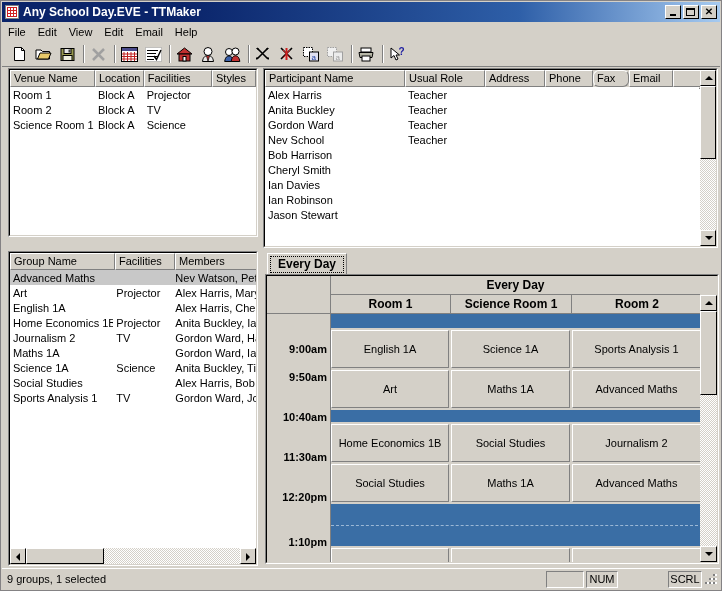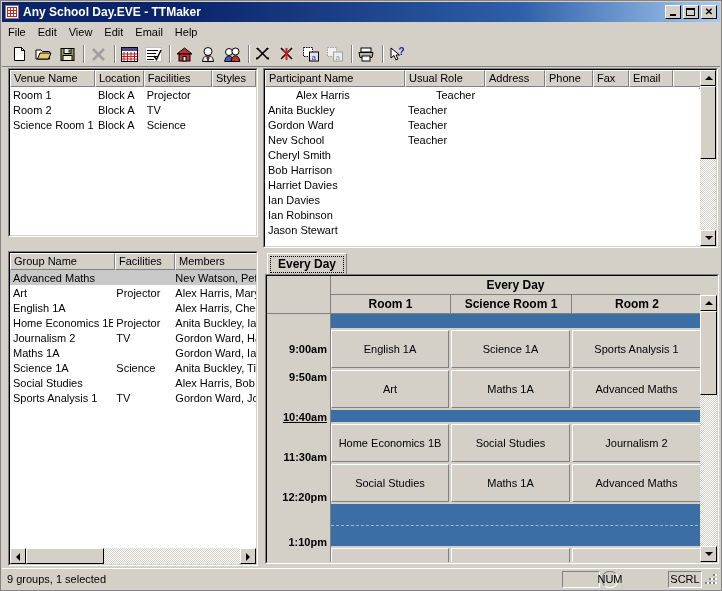--- a/index.html
+++ b/index.html
@@ -452,51 +452,47 @@
     </div>
   </div>
 
   <div class="panel" style="left:262px;top:67px;width:455px;height:180px;">
     <div class="panel-in">
       <div class="hdr" style="width:436px;">
         <div class="hcell" style="width:140px;">Participant Name</div>
         <div class="hcell" style="width:80px;">Usual Role</div>
         <div class="hcell" style="width:60px;">Address</div>
         <div class="hcell" style="width:48px;">Phone</div>
-        <div class="hcell" style="width:36px;">Fax</div>
+        <div class="hcell" style="width:36px;border-radius:6px;">Fax</div>
         <div class="hcell" style="width:44px;">Email</div>
         <div class="hcell" style="width:28px;"></div>
       </div>
       <div class="rows" style="right:17px;">
         <div class="row">
-          <div class="cell" style="width:140px;margin-left:28px;">Alex Harris</div>
+          <div class="cell" style="width:140px;">Alex Harris</div>
           <div class="cell" style="width:80px;">Teacher</div>
         </div>
         <div class="row">
           <div class="cell" style="width:140px;">Anita Buckley</div>
           <div class="cell" style="width:80px;">Teacher</div>
         </div>
         <div class="row">
           <div class="cell" style="width:140px;">Gordon Ward</div>
           <div class="cell" style="width:80px;">Teacher</div>
         </div>
         <div class="row">
           <div class="cell" style="width:140px;">Nev School</div>
           <div class="cell" style="width:80px;">Teacher</div>
         </div>
         <div class="row">
-          <div class="cell" style="width:140px;">Cheryl Smith</div>
-          <div class="cell" style="width:80px;"></div>
-        </div>
-        <div class="row">
           <div class="cell" style="width:140px;">Bob Harrison</div>
           <div class="cell" style="width:80px;"></div>
         </div>
         <div class="row">
-          <div class="cell" style="width:140px;">Harriet Davies</div>
+          <div class="cell" style="width:140px;">Cheryl Smith</div>
           <div class="cell" style="width:80px;"></div>
         </div>
         <div class="row">
           <div class="cell" style="width:140px;">Ian Davies</div>
           <div class="cell" style="width:80px;"></div>
         </div>
         <div class="row">
           <div class="cell" style="width:140px;">Ian Robinson</div>
           <div class="cell" style="width:80px;"></div>
         </div>
@@ -594,21 +590,21 @@
 
         <div class="tt-title">Every Day</div>
 
         <div class="tt-colhdr" style="left:64px;width:120px;">Room 1</div>
         <div class="tt-colhdr" style="left:184px;width:121px;">Science Room 1</div>
         <div class="tt-colhdr" style="left:305px;width:131px;">Room 2</div>
 
         <div class="tt-timecol">
           <div class="tt-time" style="top:29px;">9:00am</div>
           <div class="tt-time" style="top:57px;">9:50am</div>
-          <div class="tt-time" style="top:97px;text-decoration:underline;">10:40am</div>
+          <div class="tt-time" style="top:97px;">10:40am</div>
           <div class="tt-time" style="top:137px;">11:30am</div>
           <div class="tt-time" style="top:177px;">12:20pm</div>
           <div class="tt-time" style="top:222px;">1:10pm</div>
         </div>
 
         <div class="tt-body">
 
           <div class="tt-band" style="left:0;top:0;width:372px;height:14px;"></div>
 
           <div class="tt-cell" style="left:0;top:16px;width:118px;height:38px;">English 1A</div>
@@ -644,21 +640,21 @@
           <div class="sthumb" style="top:16px;height:84px;width:17px;"></div>
           <div class="sbtn down" style="width:17px;"></div>
         </div>
       </div>
     </div>
   </div>
 
   <div class="statusbar">
     <div class="st-main">9 groups, 1 selected</div>
     <div class="st-pane" style="width:38px;"></div>
-    <div class="st-pane" style="width:16px;border-radius:7px;">NUM</div>
+    <div class="st-pane" style="width:32px;">NUM</div>
     <div class="st-pane" style="width:34px;margin-left:48px;">SCRL</div>
     <div class="grip">
       <b style="left:9px;top:3px;"></b>
         <i style="left:11px;top:3px;"></i>
       <b style="left:5px;top:7px;"></b>
         <i style="left:7px;top:7px;"></i>
       <b style="left:9px;top:7px;"></b>
         <i style="left:11px;top:7px;"></i>
       <b style="left:1px;top:11px;"></b>
         <i style="left:3px;top:11px;"></i>

